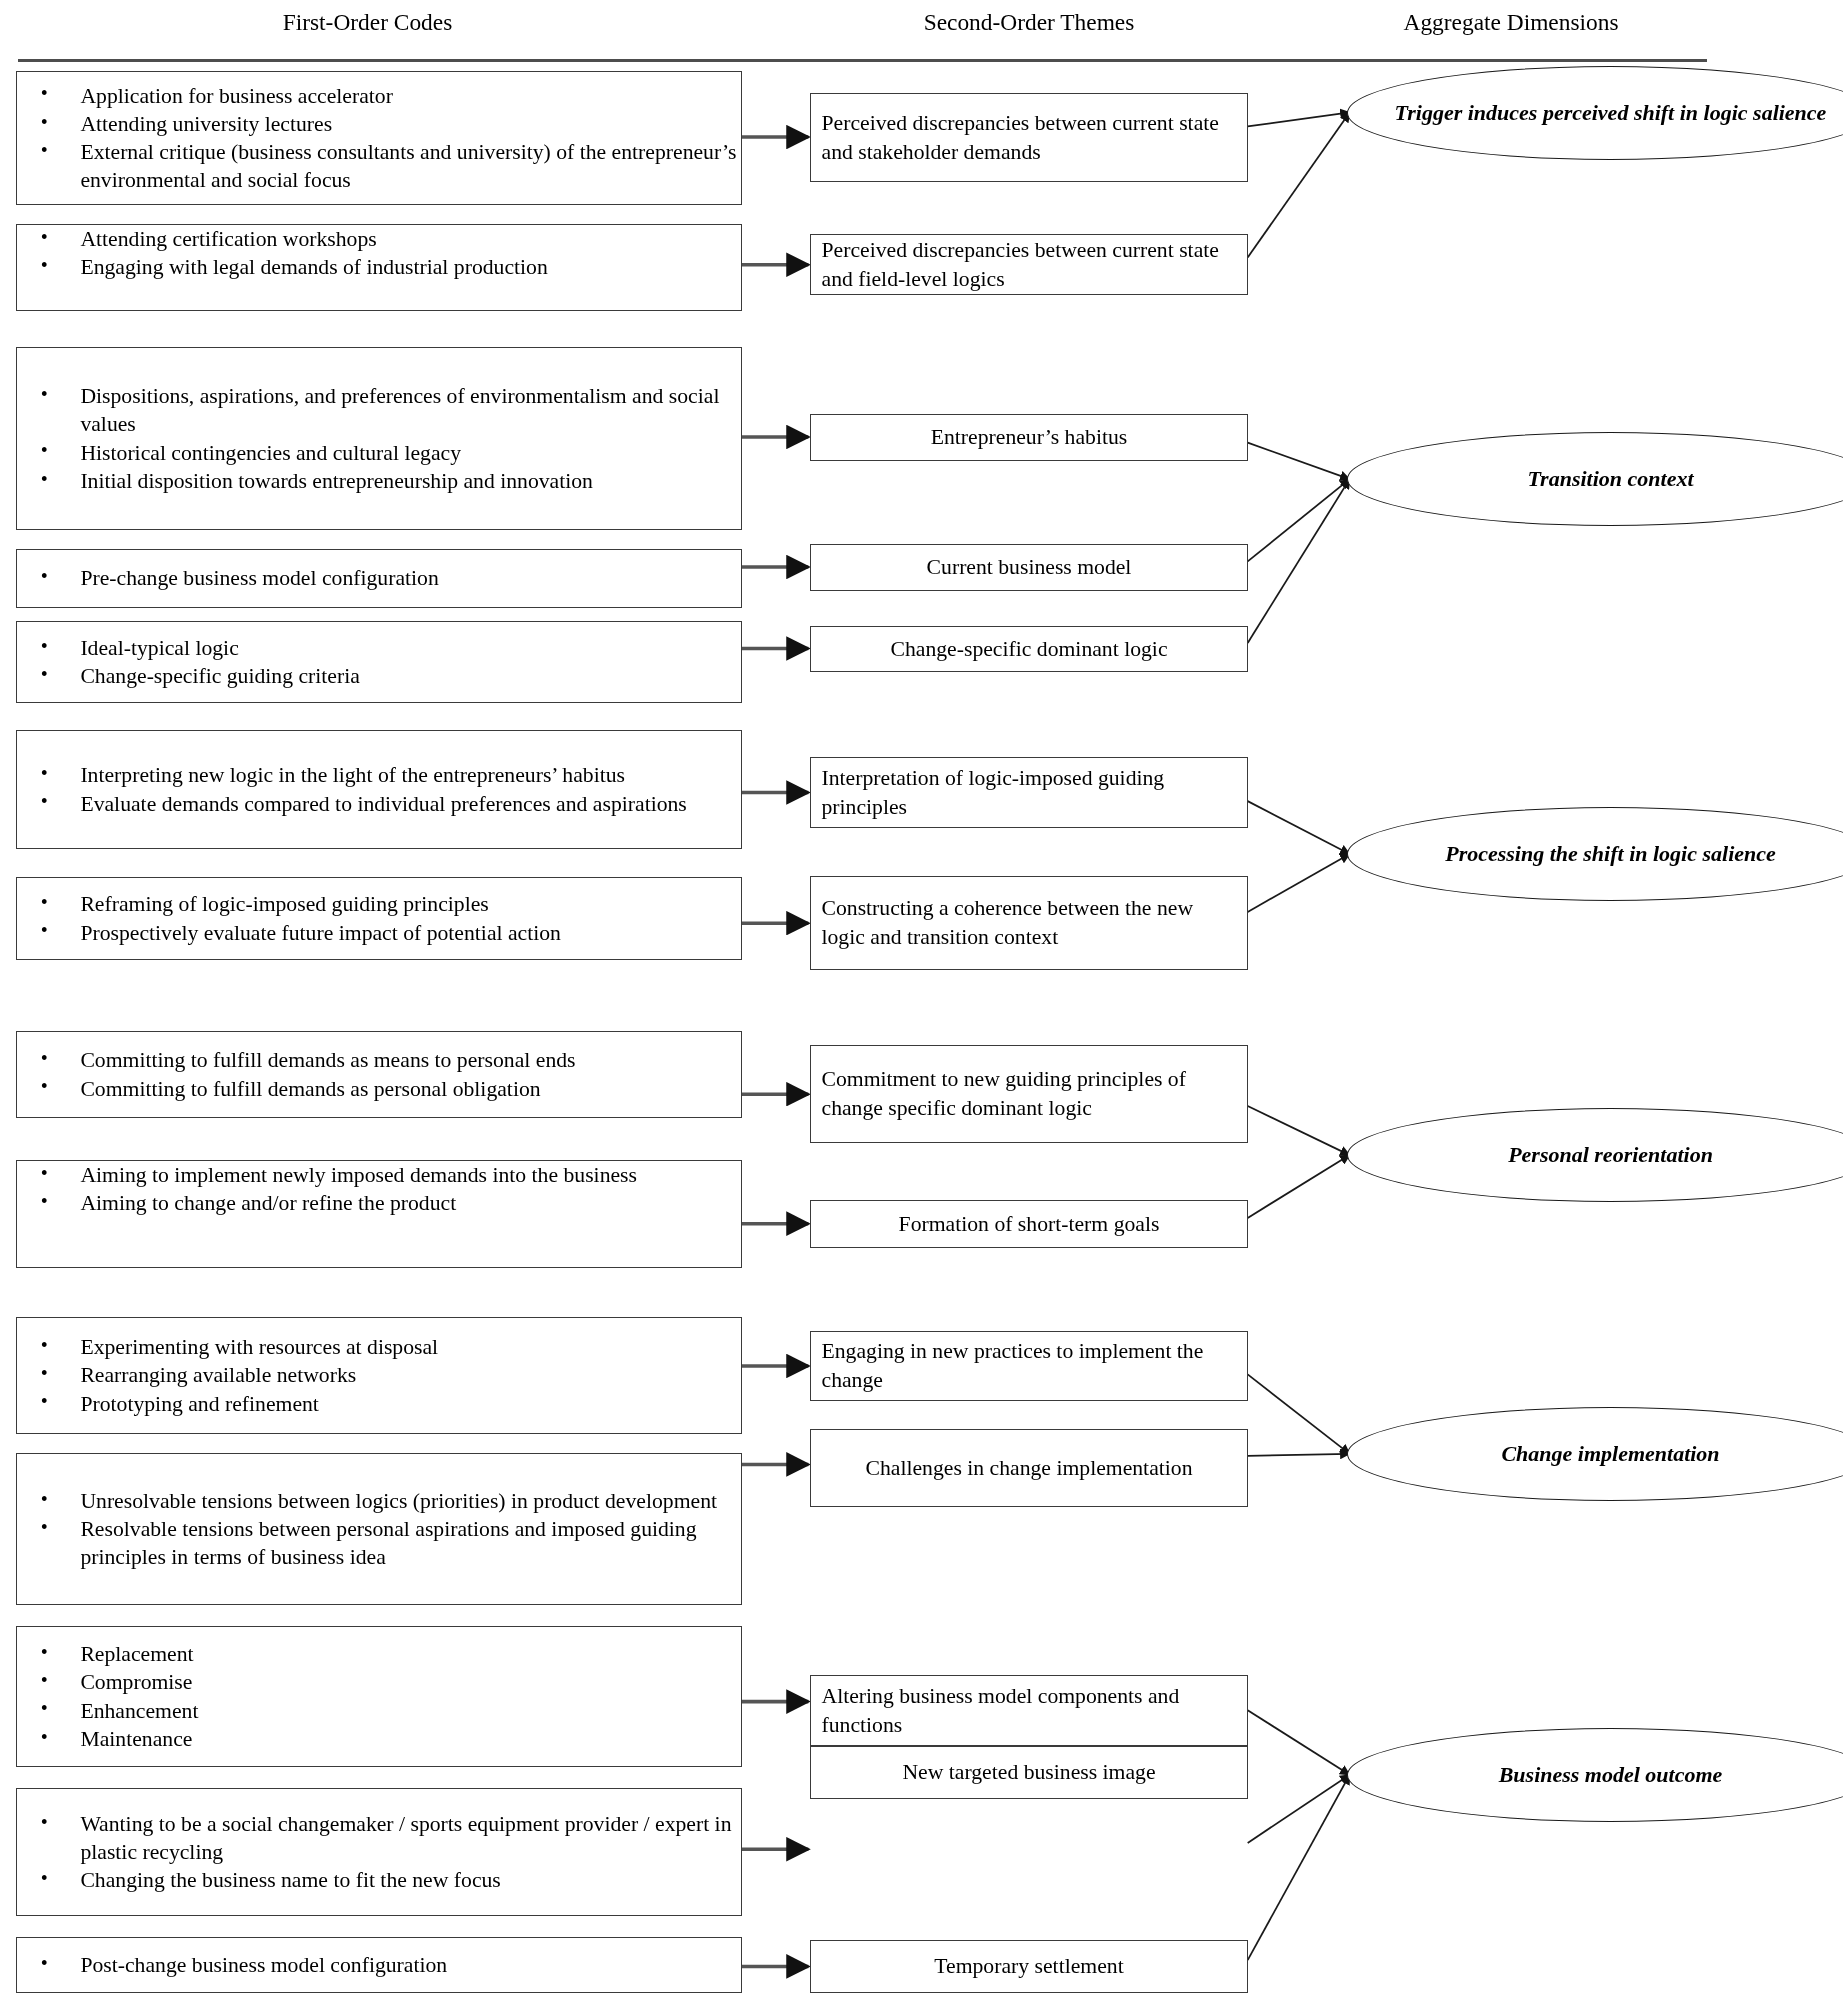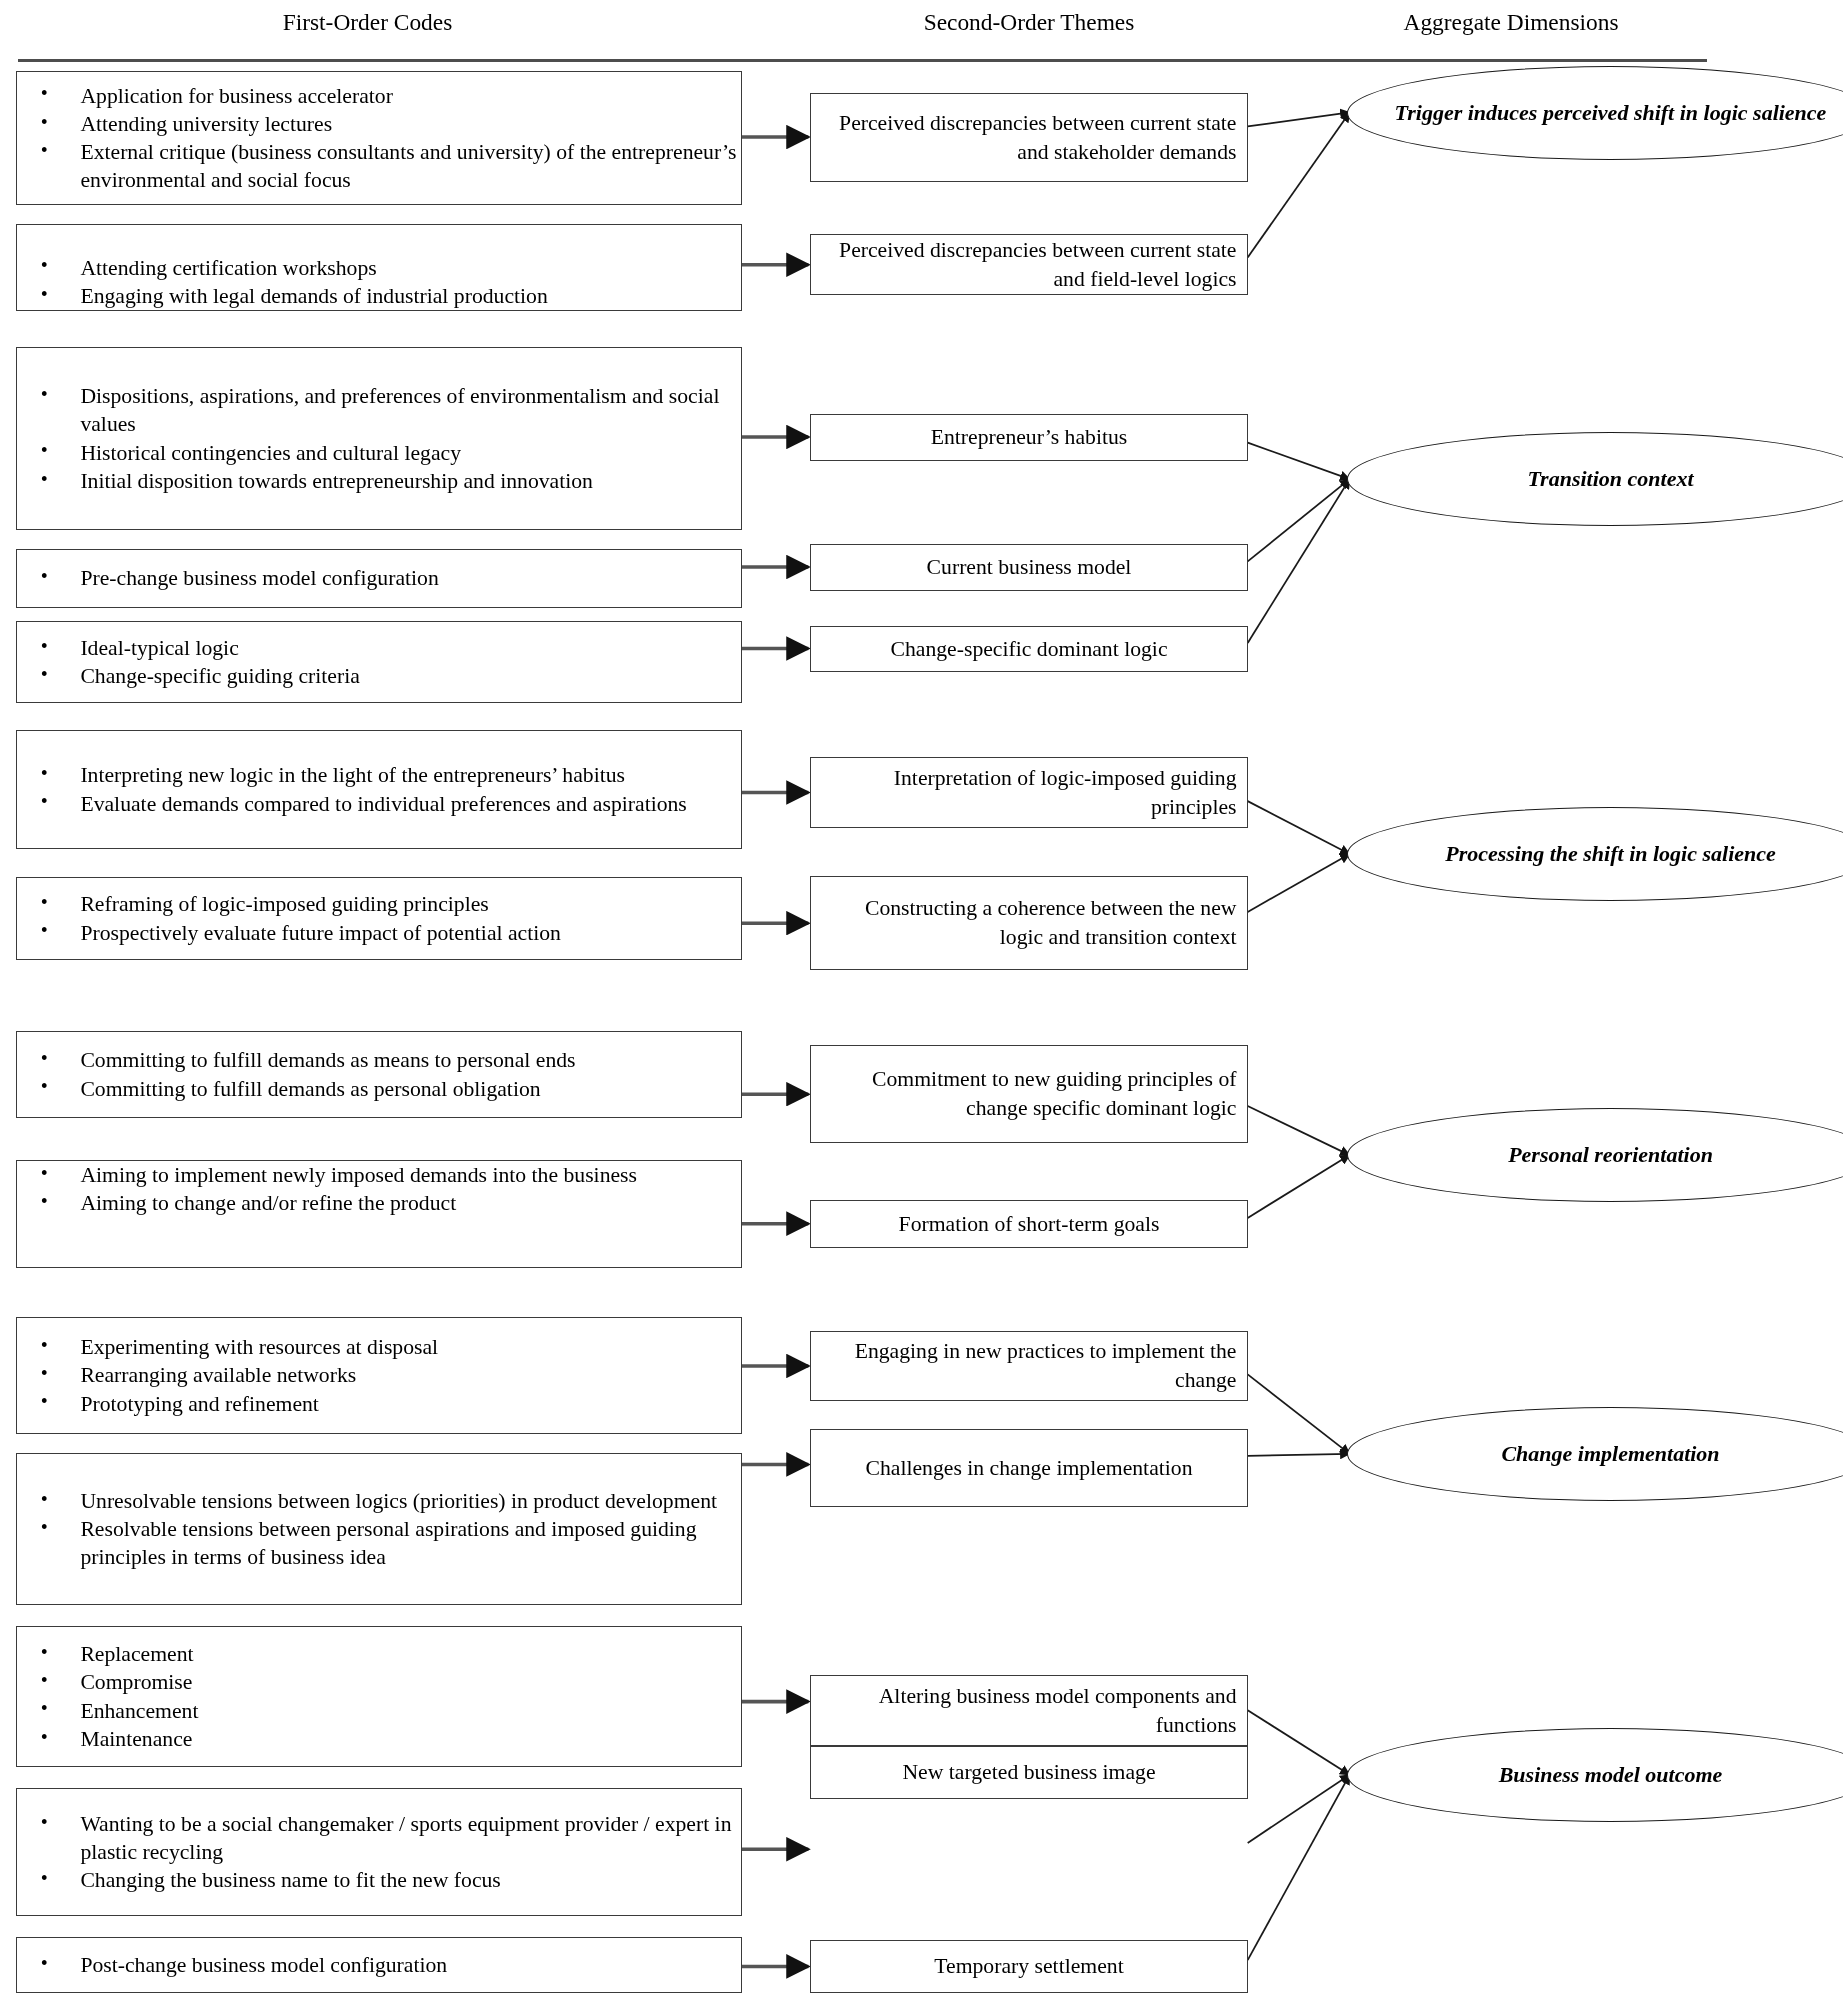--- a/index.html
+++ b/index.html
@@ -19,21 +19,21 @@
   
   .fo-box{position:absolute;left:16.4px;box-sizing:border-box;
           border:1.8px solid #3a3a3a;background:#fff;}
   .fo-box ul{list-style:none;margin:0;padding:0;}
   .fo-box li{position:relative;font-size:21.7px;line-height:1.30;padding-left:63px;margin:0;}
   .fo-box li:before{content:"\2022";position:absolute;left:23.4px;top:-1.2px;font-size:20px;}
 
   
   .so-box{position:absolute;left:810px;width:438px;box-sizing:border-box;
           border:1.8px solid #3a3a3a;background:#fff;
-          display:flex;align-items:center;justify-content:center;text-align:right;}
+          display:flex;align-items:center;justify-content:center;text-align:left;}
   .so-box span{font-size:21.7px;line-height:1.32;display:block;padding:0 10.5px;}
 
   
   .agg{position:absolute;left:1347px;width:527px;box-sizing:border-box;
        border:1.8px solid #1a1a1a;border-radius:50%;background:#fff;
        display:flex;align-items:center;justify-content:center;text-align:center;}
   .agg span{font-size:22px;line-height:1.30;font-weight:bold;font-style:italic;display:block;padding:0 41px;}
 </style>
 </head>
 <body>
@@ -89,21 +89,21 @@
   </svg>
 
   <div id="fo-layer">
       <div class="fo-box" style="top: 71px; height: 134px; width: 726px; display: flex; align-items: center;">
         <ul>
           <li>Application for business accelerator</li>
           <li>Attending university lectures</li>
           <li>External critique (business consultants and university) of the entrepreneur’s environmental and social focus</li>
         </ul>
       </div>
-      <div class="fo-box" style="top: 224px; height: 87px; width: 726px; display: flex; align-items: flex-end;">
+      <div class="fo-box" style="top: 224px; height: 87px; width: 726px; display: flex; align-items: flex-start;">
         <ul>
           <li>Attending certification workshops</li>
           <li>Engaging with legal demands of industrial production</li>
         </ul>
       </div>
       <div class="fo-box" style="top: 347px; height: 183px; width: 726px; display: flex; align-items: center;">
         <ul>
           <li>Dispositions, aspirations, and preferences of environmentalism and social values</li>
           <li>Historical contingencies and cultural legacy</li>
           <li>Initial disposition towards entrepreneurship and innovation</li>

